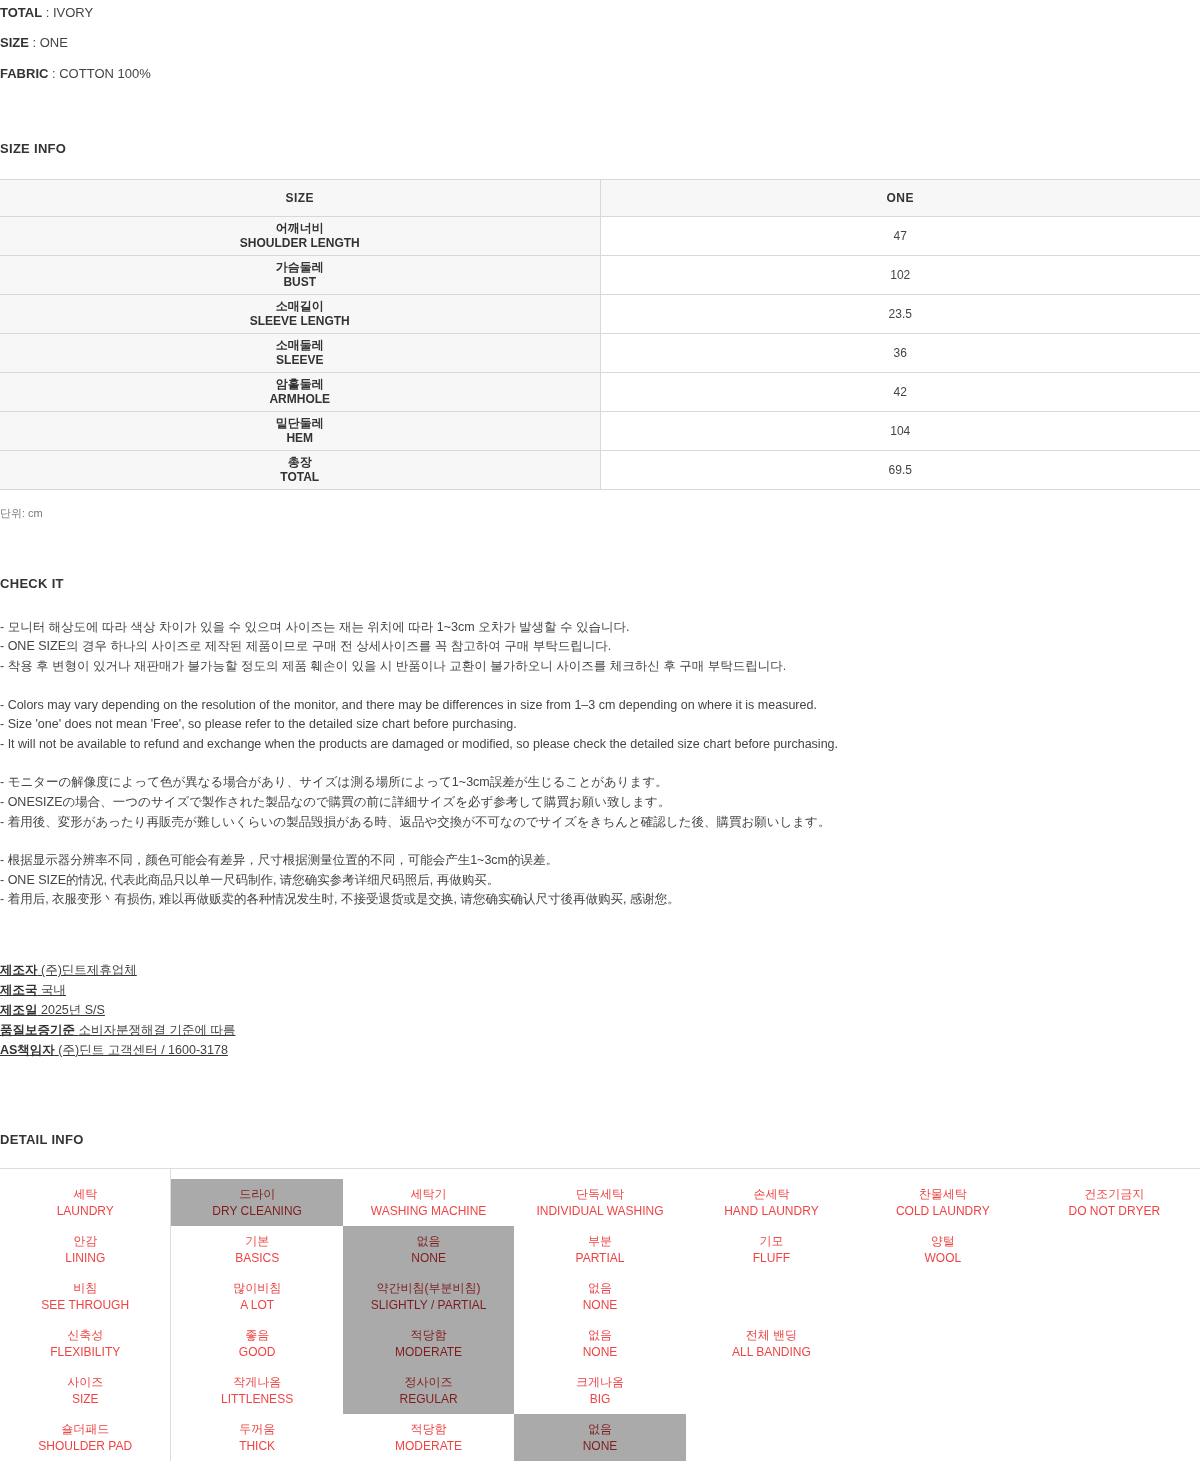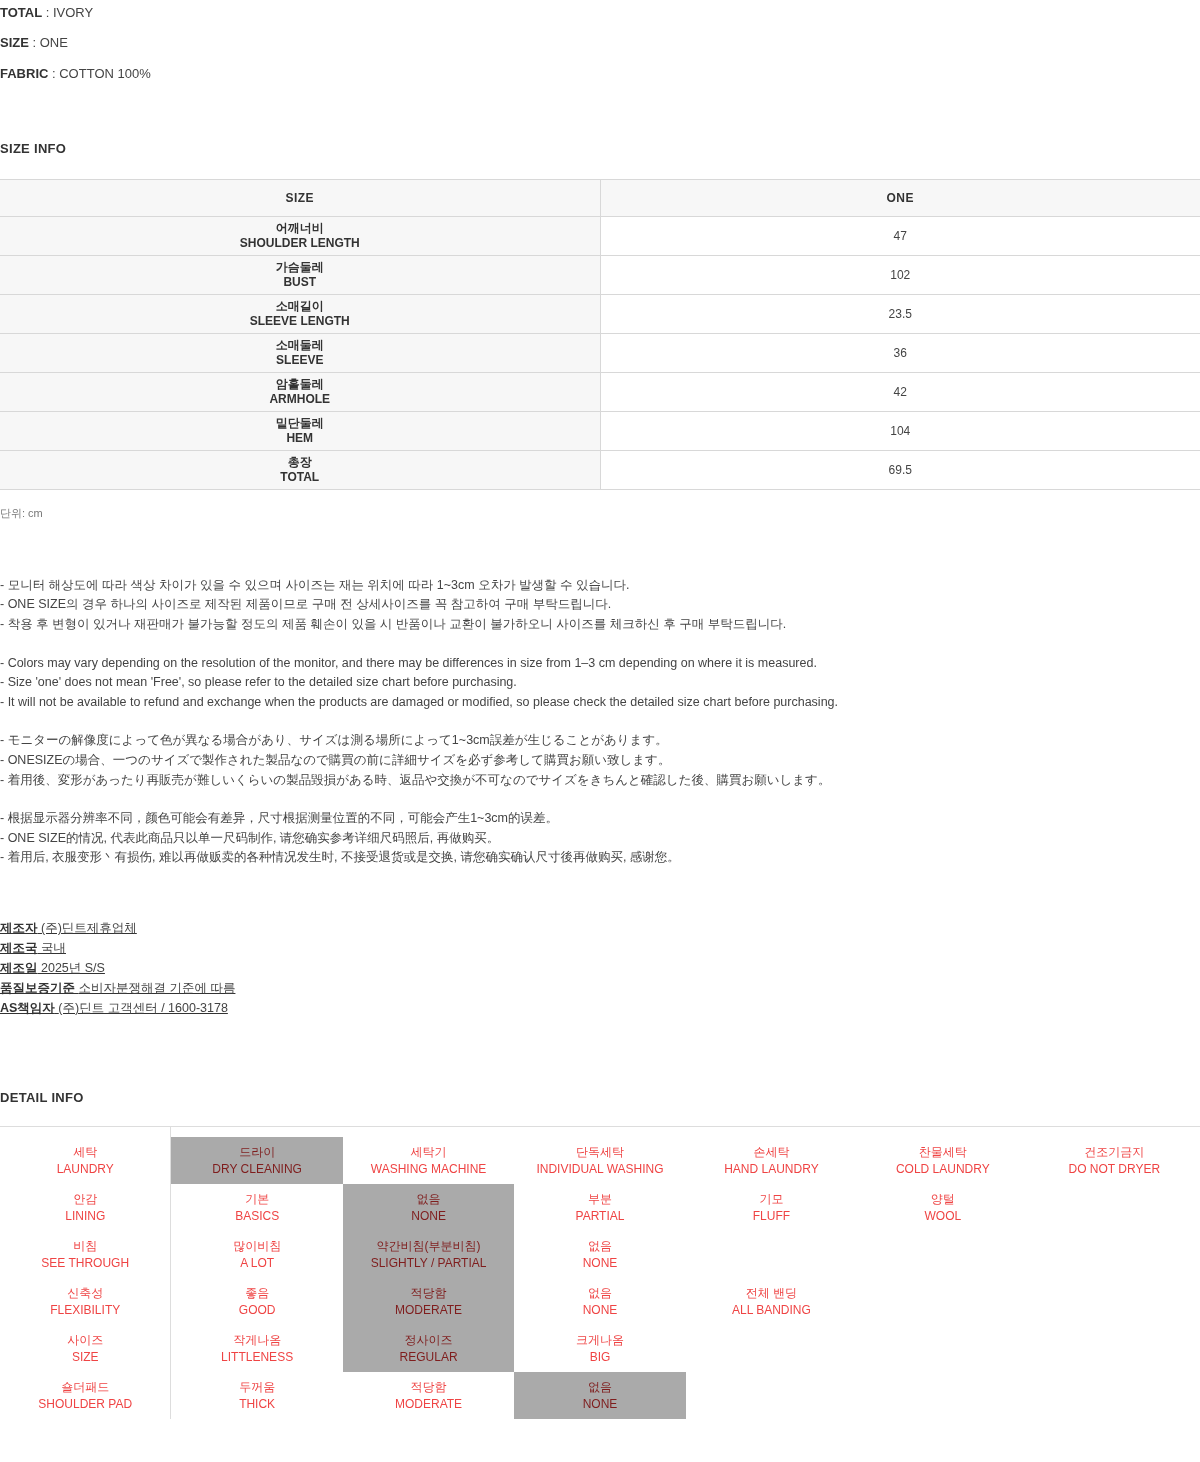--- a/index.html
+++ b/index.html
@@ -206,20 +206,21 @@
             <span class="en">TOTAL</span>
           </td>
           <td class="val-col">69.5</td>
         </tr>
       </tbody>
     </table>
     <div class="unit-note">단위: cm</div>
   </div>
 
   <div class="check-wrap">
+    <div class="section-title">CHECK IT</div>
     <div class="check-body">
       <div class="check-line">- 모니터 해상도에 따라 색상 차이가 있을 수 있으며 사이즈는 재는 위치에 따라 1~3cm 오차가 발생할 수 있습니다.</div>
       <div class="check-line">- ONE SIZE의 경우 하나의 사이즈로 제작된 제품이므로 구매 전 상세사이즈를 꼭 참고하여 구매 부탁드립니다.</div>
       <div class="check-line">- 착용 후 변형이 있거나 재판매가 불가능할 정도의 제품 훼손이 있을 시 반품이나 교환이 불가하오니 사이즈를 체크하신 후 구매 부탁드립니다.</div>
       <div class="check-gap"></div>
       <div class="check-line">- Colors may vary depending on the resolution of the monitor, and there may be differences in size from 1–3 cm depending on where it is measured.</div>
       <div class="check-line">- Size 'one' does not mean 'Free', so please refer to the detailed size chart before purchasing.</div>
       <div class="check-line">- It will not be available to refund and exchange when the products are damaged or modified, so please check the detailed size chart before purchasing.</div>
       <div class="check-gap"></div>
       <div class="check-line">- モニターの解像度によって色が異なる場合があり、サイズは測る場所によって1~3cm誤差が生じることがあります。</div>

